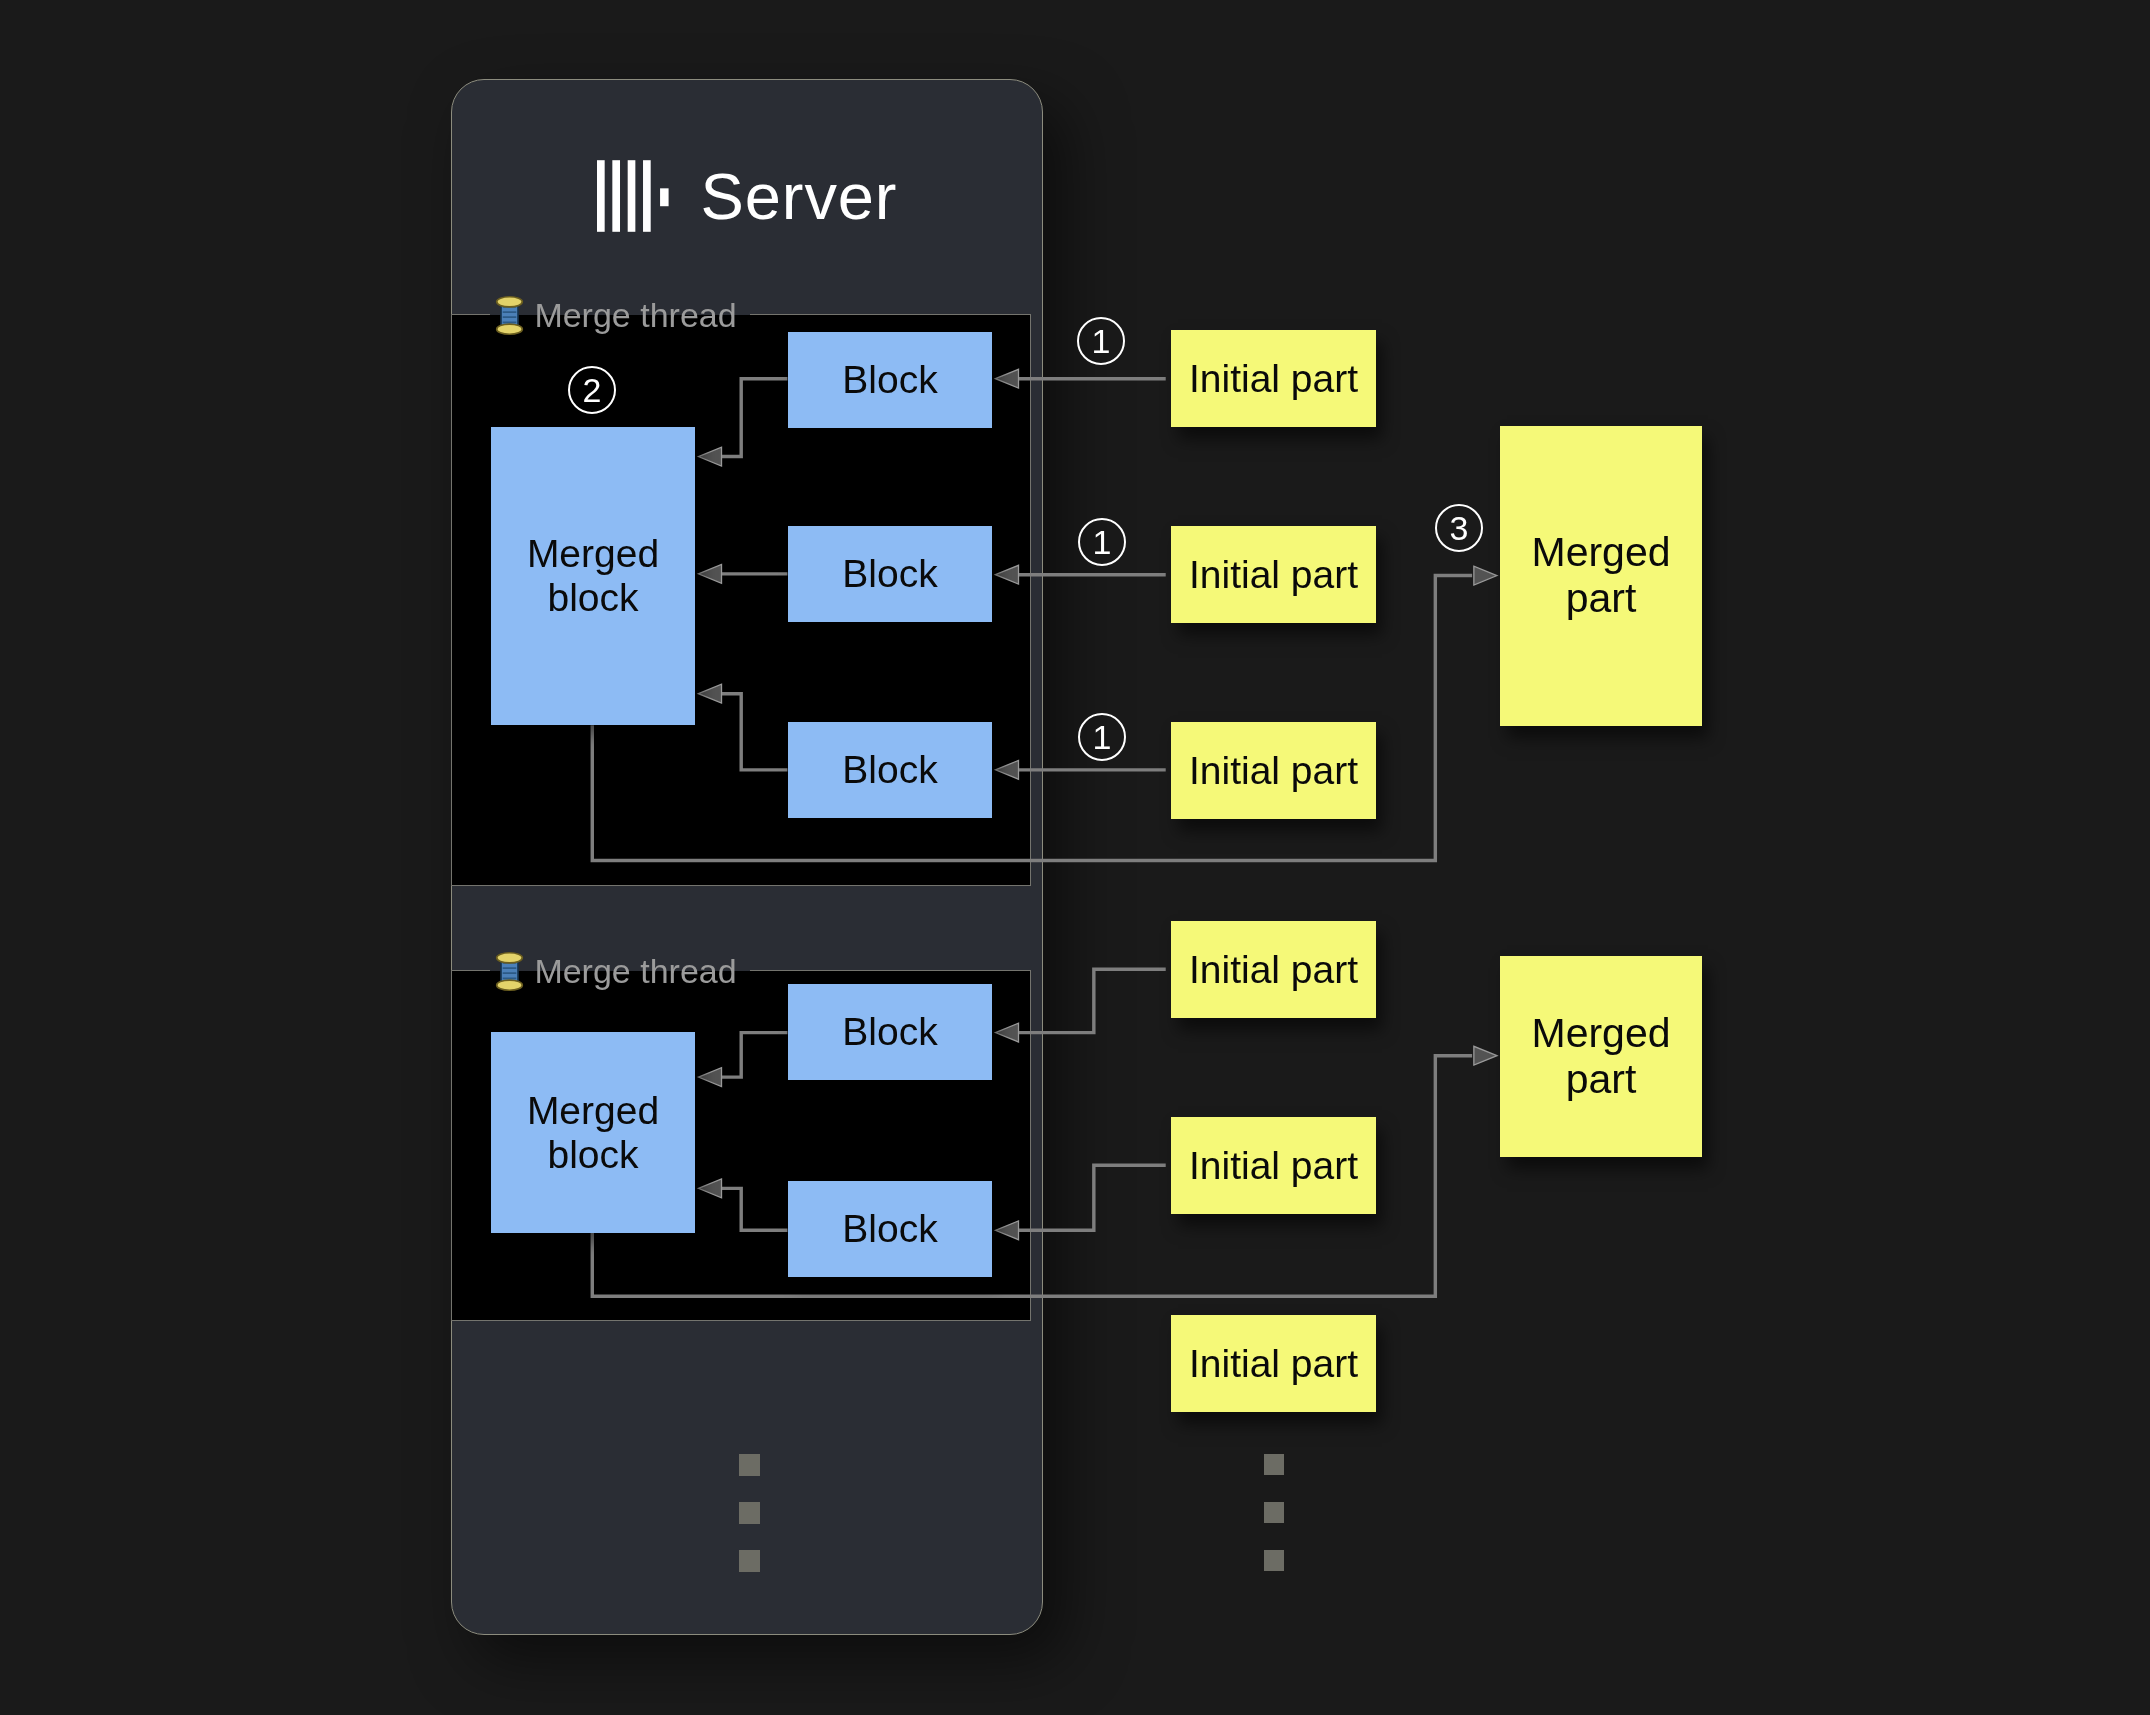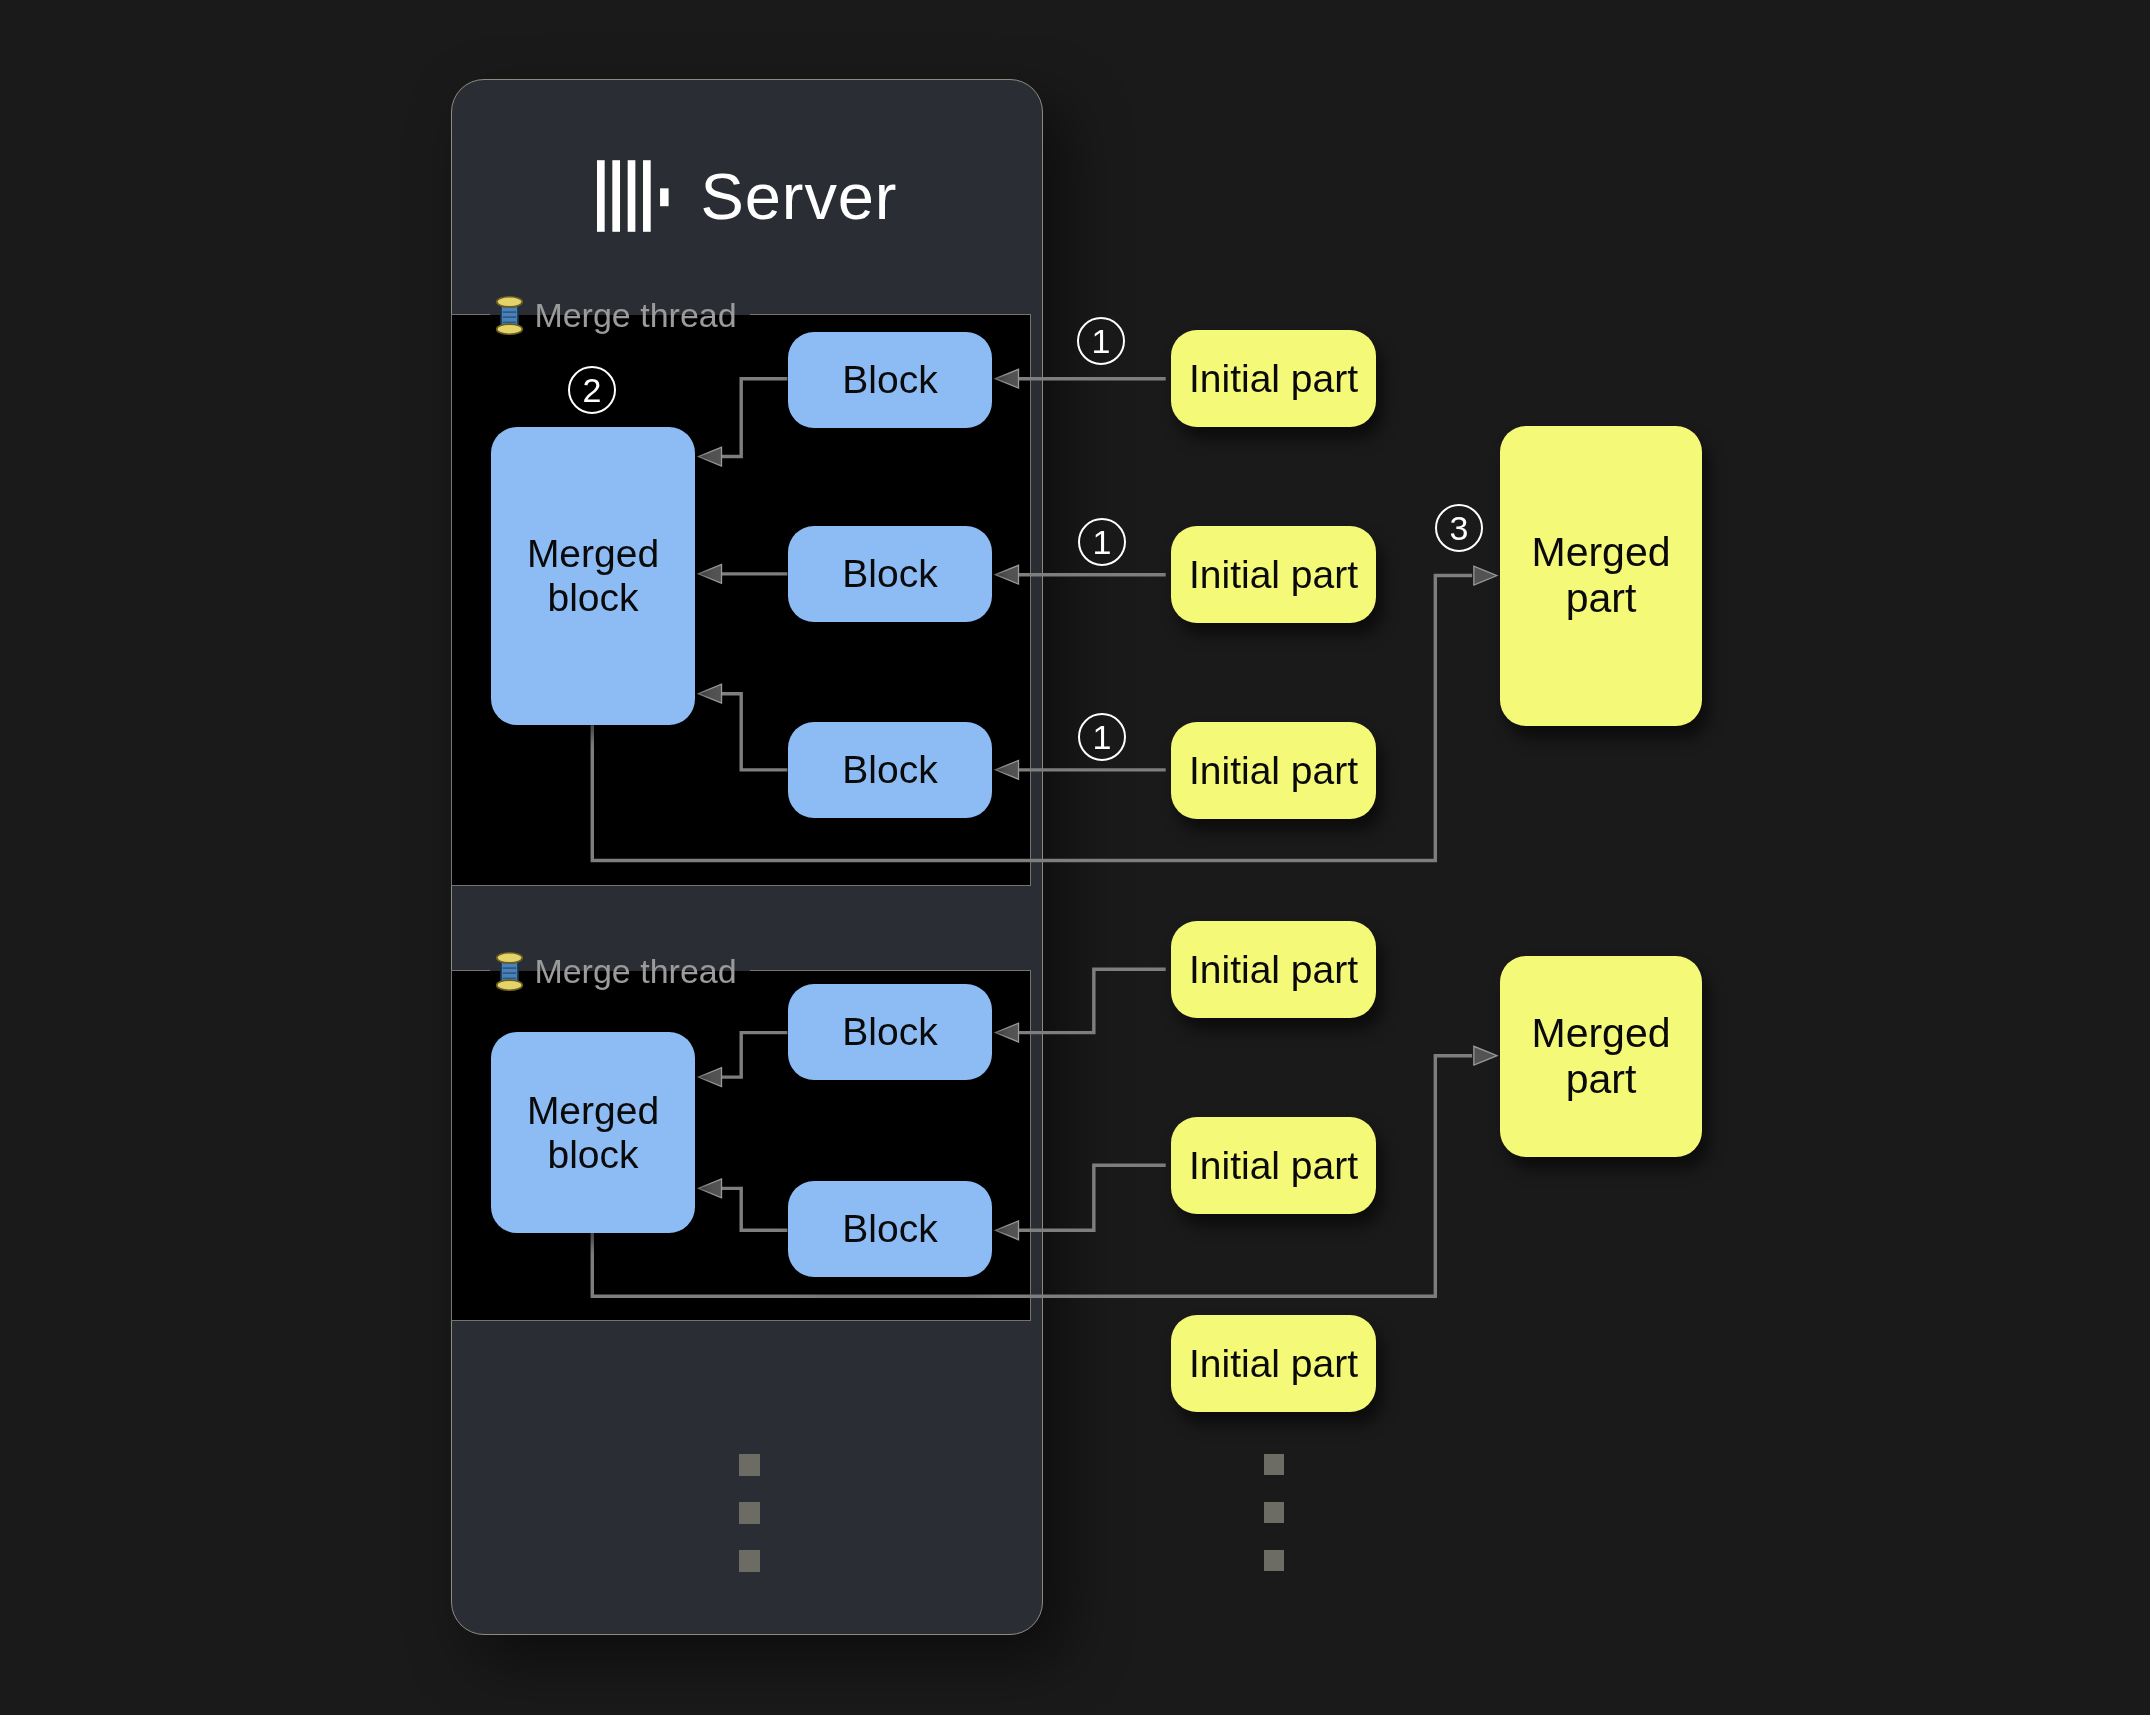--- a/index.html
+++ b/index.html
@@ -36,21 +36,20 @@
     position:absolute; left:38px; top:-23px; height:46px;
     display:flex; align-items:center; padding:0 13.7px 0 5.1px;
     background:linear-gradient(180deg, var(--panel) 0%, var(--panel) 50%, var(--boxblack) 50%, var(--boxblack) 100%);
     text-decoration:underline;
   }
   .legend .ltext{color:var(--muted); font-size:34px; margin-left:10.3px; white-space:nowrap;}
   .node{
     position:absolute; display:flex; align-items:center; justify-content:center;
     text-align:center; color:var(--ink); font-size:39px; line-height:1.12;
     box-sizing:border-box;
-    border-radius:26px;
   }
   .blue{background:var(--blue); box-shadow:6.8px 10.3px 13.7px rgba(0,0,0,.45);}
   .yellow{background:var(--yellow); box-shadow:6.8px 12px 15.4px rgba(0,0,0,.55);}
   .badge{
     position:absolute; width:48px; height:48px; border:2.6px solid var(--white);
     border-radius:50%; color:var(--white); font-size:34px;
     display:flex; align-items:center; justify-content:center; box-sizing:border-box;
   }
   .dot{position:absolute; background:var(--dot);}
   svg.wires{position:absolute; left:0; top:0;}

